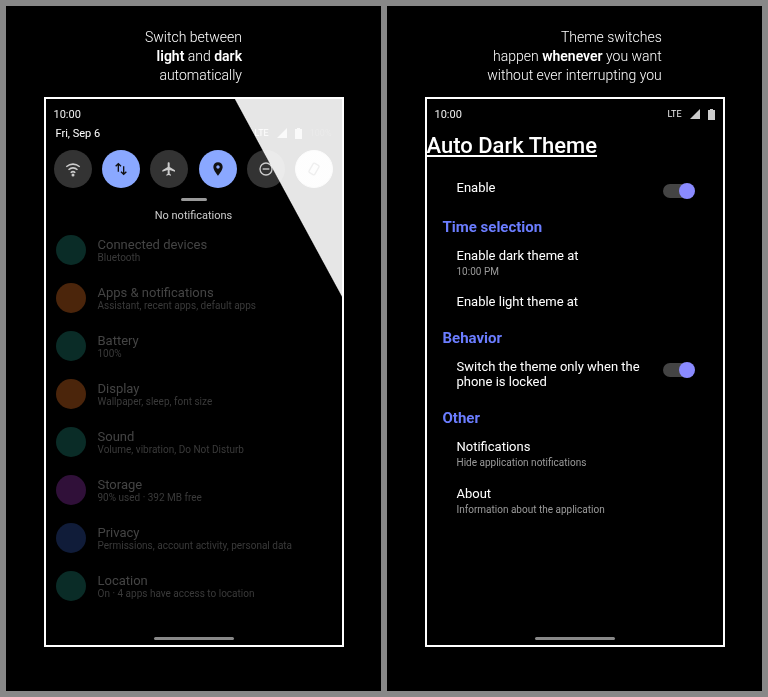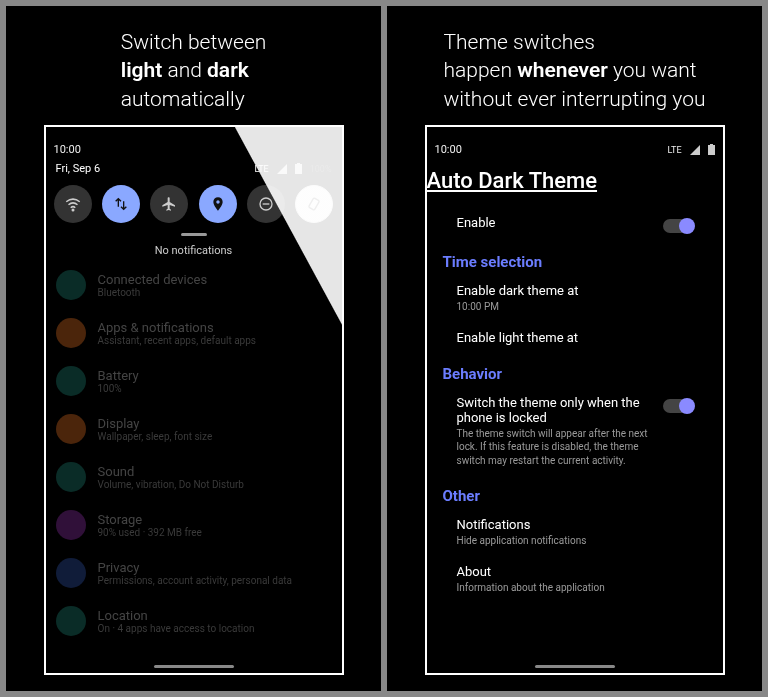--- a/index.html
+++ b/index.html
@@ -15,42 +15,42 @@
   .panel {
     flex: 1;
     background: #000;
     display: flex;
     flex-direction: column;
     align-items: center;
     position: relative;
   }
   .heading {
     color: #fff;
-    text-align: left;
-    font-size: 21px;
+    text-align: right;
+    font-size: 14px;
     font-weight: 300;
     margin: 22px 0 12px;
     line-height: 1.35;
   }
   .heading b { font-weight: 600; }
   .phone {
     width: 300px;
     height: 550px;
     border: 2px solid #fff;
     position: relative;
     overflow: hidden;
     background: #000;
     color: #fff;
   }
   .statusbar {
     display: flex;
     justify-content: space-between;
     align-items: center;
     font-size: 11px;
-    padding: 16px 8px 2px;
+    padding: 9px 8px 2px;
     color: #eee;
   }
   .sb-right { display: flex; align-items: center; gap: 8px; }
   
   .qs-header {
     display: flex;
     justify-content: space-between;
     align-items: center;
     font-size: 11px;
     padding: 4px 10px 6px;
@@ -309,21 +309,20 @@
     </div>
     <div class="pref">
       <div class="pref-col">
         <span class="pt">Enable light theme at</span>
       </div>
     </div>
     <div class="section-hdr">Behavior</div>
     <div class="pref">
       <div class="pref-col">
         <span class="pt">Switch the theme only when the phone is locked</span>
-        <span class="ps">The theme switch will appear after the next lock. If this feature is disabled, the theme switch may restart the current activity.</span>
       </div>
       <div class="toggle"></div>
     </div>
     <div class="section-hdr">Other</div>
     <div class="pref">
       <div class="pref-col">
         <span class="pt">Notifications</span>
         <span class="ps">Hide application notifications</span>
       </div>
     </div>

